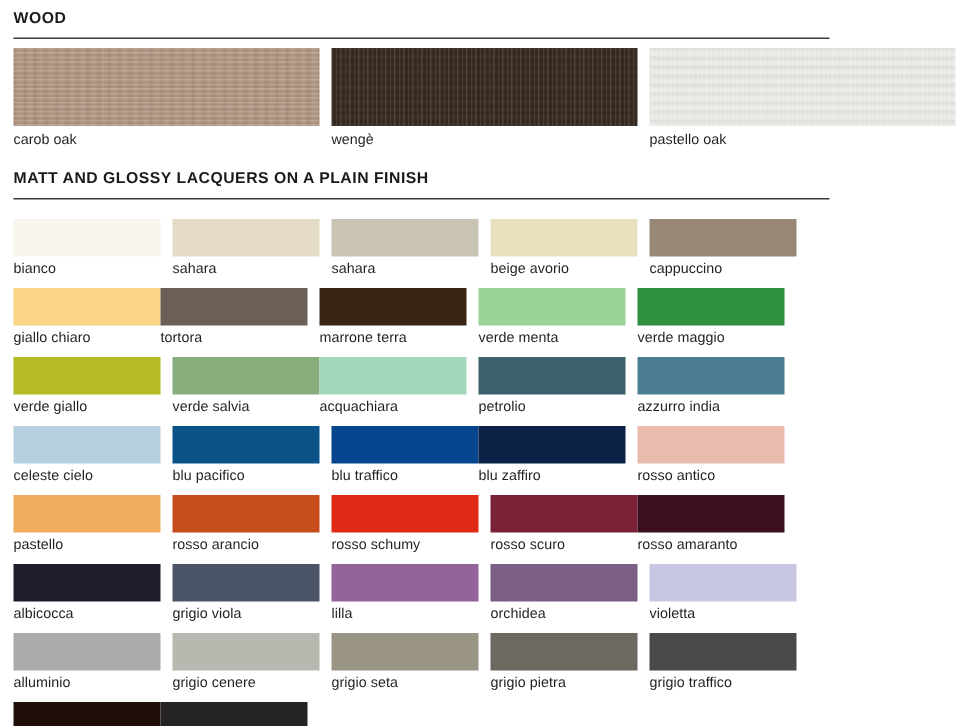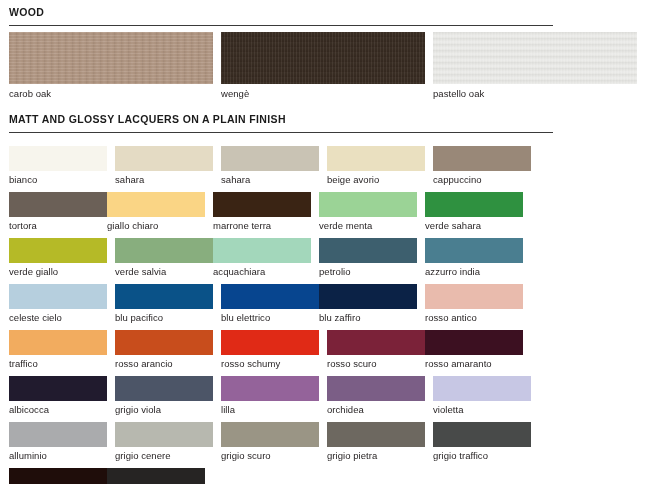--- a/index.html
+++ b/index.html
@@ -194,38 +194,38 @@
         </div>
         <div class="swatch-cell">
           <div class="swatch-chip" style="background: rgb(234, 224, 192);"></div>
           <div class="swatch-label">beige avorio</div>
         </div>
         <div class="swatch-cell">
           <div class="swatch-chip" style="background: rgb(153, 136, 120);"></div>
           <div class="swatch-label">cappuccino</div>
         </div>
         <div class="swatch-cell">
+          <div class="swatch-chip" style="background: rgb(250, 213, 133);"></div>
+          <div class="swatch-label">giallo chiaro</div>
+        </div>
+        <div class="swatch-cell">
           <div class="swatch-chip" style="background: rgb(107, 96, 87);"></div>
           <div class="swatch-label">tortora</div>
         </div>
         <div class="swatch-cell">
-          <div class="swatch-chip" style="background: rgb(250, 213, 133);"></div>
-          <div class="swatch-label">giallo chiaro</div>
-        </div>
-        <div class="swatch-cell">
           <div class="swatch-chip" style="background: rgb(58, 36, 20);"></div>
           <div class="swatch-label">marrone terra</div>
         </div>
         <div class="swatch-cell">
           <div class="swatch-chip" style="background: rgb(155, 211, 150);"></div>
           <div class="swatch-label">verde menta</div>
         </div>
         <div class="swatch-cell">
           <div class="swatch-chip" style="background: rgb(47, 145, 64);"></div>
-          <div class="swatch-label">verde sahara</div>
+          <div class="swatch-label">verde maggio</div>
         </div>
         <div class="swatch-cell">
           <div class="swatch-chip" style="background: rgb(181, 186, 39);"></div>
           <div class="swatch-label">verde giallo</div>
         </div>
         <div class="swatch-cell">
           <div class="swatch-chip" style="background: rgb(136, 174, 126);"></div>
           <div class="swatch-label">verde salvia</div>
         </div>
         <div class="swatch-cell">
@@ -243,33 +243,33 @@
         <div class="swatch-cell">
           <div class="swatch-chip" style="background: rgb(182, 207, 222);"></div>
           <div class="swatch-label">celeste cielo</div>
         </div>
         <div class="swatch-cell">
           <div class="swatch-chip" style="background: rgb(10, 82, 136);"></div>
           <div class="swatch-label">blu pacifico</div>
         </div>
         <div class="swatch-cell">
           <div class="swatch-chip" style="background: rgb(7, 69, 143);"></div>
-          <div class="swatch-label">blu elettrico</div>
+          <div class="swatch-label">blu traffico</div>
         </div>
         <div class="swatch-cell">
           <div class="swatch-chip" style="background: rgb(11, 34, 70);"></div>
           <div class="swatch-label">blu zaffiro</div>
         </div>
         <div class="swatch-cell">
           <div class="swatch-chip" style="background: rgb(233, 187, 173);"></div>
           <div class="swatch-label">rosso antico</div>
         </div>
         <div class="swatch-cell">
           <div class="swatch-chip" style="background: rgb(242, 172, 95);"></div>
-          <div class="swatch-label">traffico</div>
+          <div class="swatch-label">pastello</div>
         </div>
         <div class="swatch-cell">
           <div class="swatch-chip" style="background: rgb(200, 77, 28);"></div>
           <div class="swatch-label">rosso arancio</div>
         </div>
         <div class="swatch-cell">
           <div class="swatch-chip" style="background: rgb(224, 42, 22);"></div>
           <div class="swatch-label">rosso schumy</div>
         </div>
         <div class="swatch-cell">
@@ -303,21 +303,21 @@
         <div class="swatch-cell">
           <div class="swatch-chip" style="background: rgb(170, 171, 173);"></div>
           <div class="swatch-label">alluminio</div>
         </div>
         <div class="swatch-cell">
           <div class="swatch-chip" style="background: rgb(183, 184, 175);"></div>
           <div class="swatch-label">grigio cenere</div>
         </div>
         <div class="swatch-cell">
           <div class="swatch-chip" style="background: rgb(154, 149, 133);"></div>
-          <div class="swatch-label">grigio scuro</div>
+          <div class="swatch-label">grigio seta</div>
         </div>
         <div class="swatch-cell">
           <div class="swatch-chip" style="background: rgb(109, 104, 96);"></div>
           <div class="swatch-label">grigio pietra</div>
         </div>
         <div class="swatch-cell">
           <div class="swatch-chip" style="background: rgb(72, 74, 73);"></div>
           <div class="swatch-label">grigio traffico</div>
         </div>
         <div class="swatch-cell">

